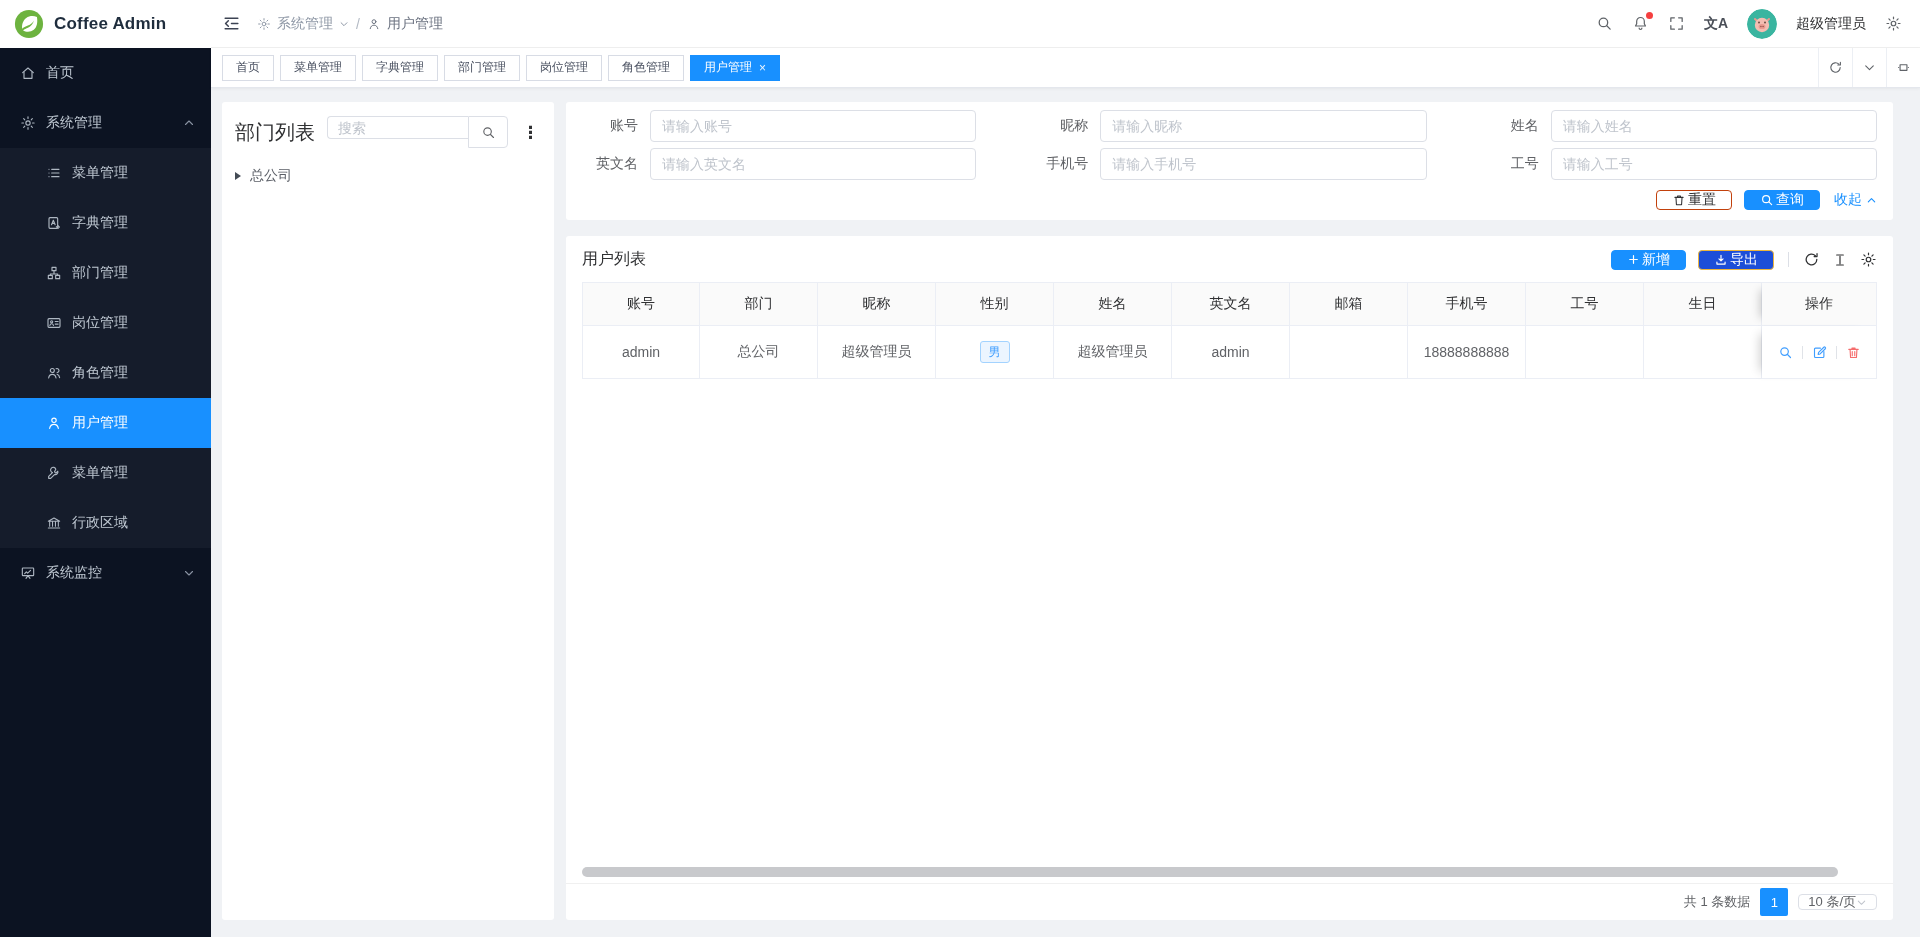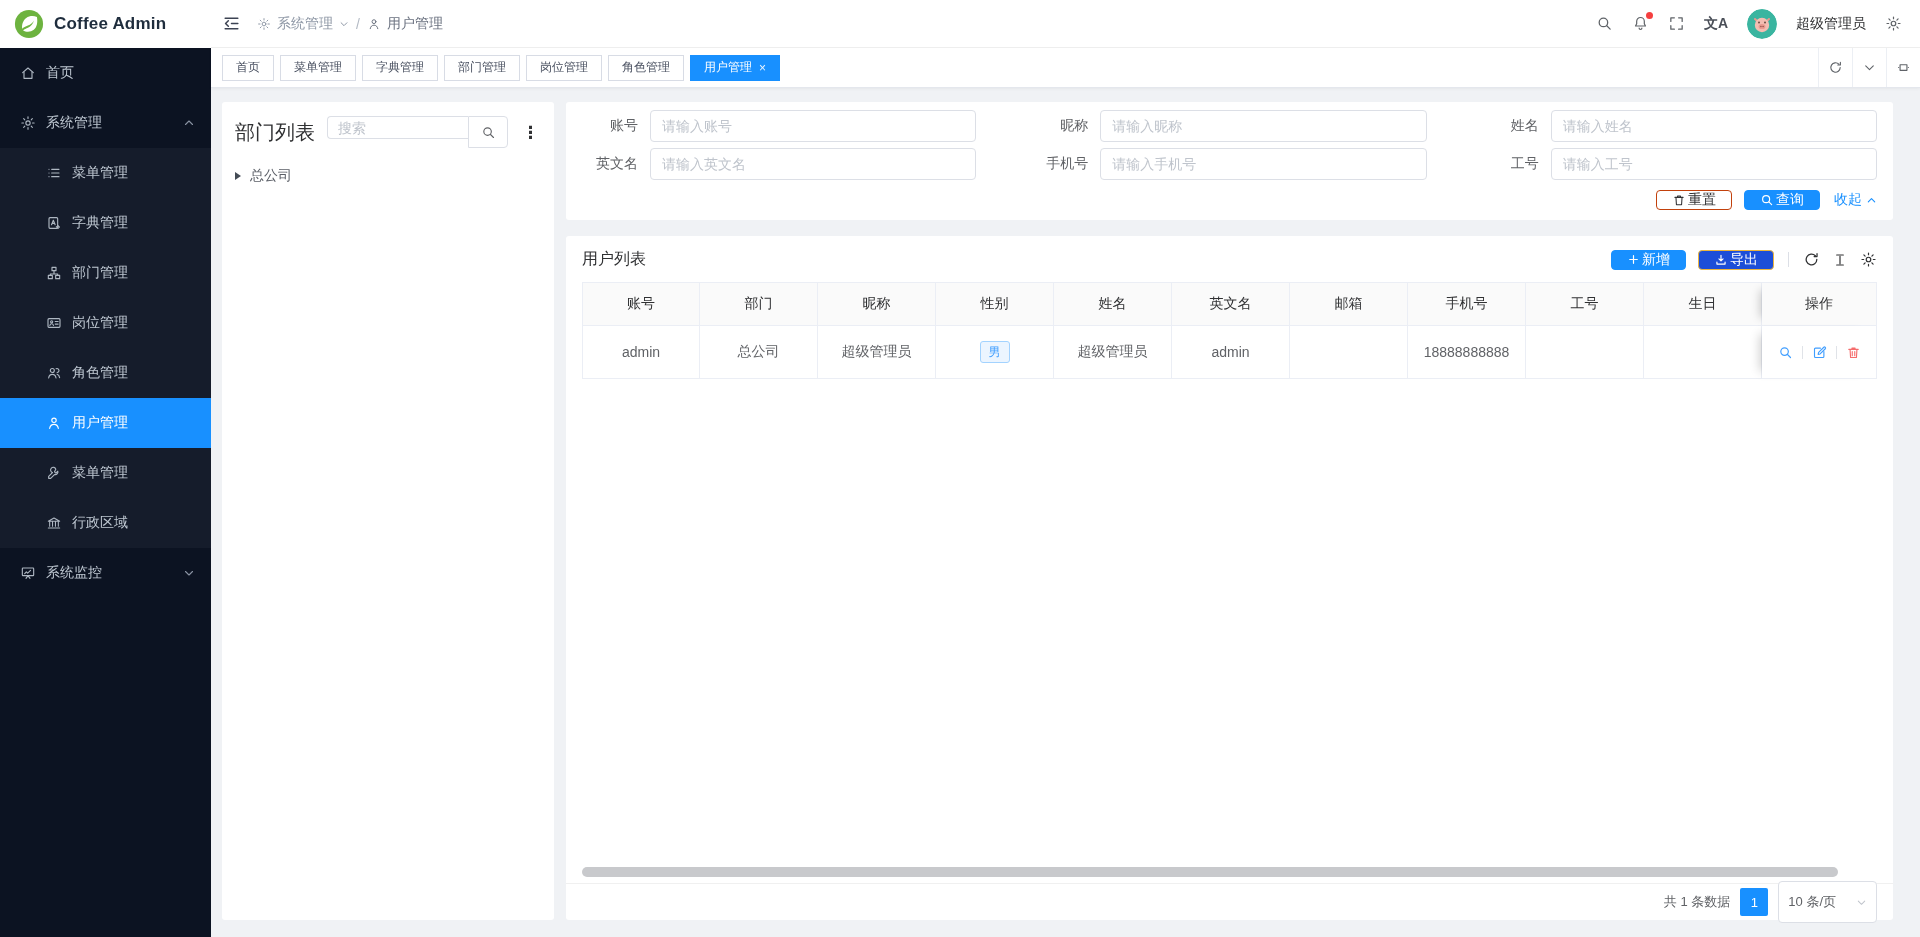--- a/index.html
+++ b/index.html
@@ -89,21 +89,21 @@
   .op-sep { width:1px; height:13px; background:#e0e3e8; }
   .op-blue { color:#409eff; display:flex; cursor:pointer; }
   .op-red { color:#f56c6c; display:flex; cursor:pointer; }
 
   .hscroll { height:10px; margin:0 16px 6px; flex-shrink:0; position:relative; }
   .hscroll-thumb { position:absolute; left:0; top:0; height:10px; width:97%; background:#c8c9cc; border-radius:5px; cursor:pointer; }
 
   .pager { height:37px; border-top:1px solid #f0f0f0; display:flex; align-items:center; justify-content:flex-end; gap:10px; padding:17px 16px; flex-shrink:0; }
   .pg-total { font-size:13px; color:#606266; }
   .pg-page { width:28px; height:28px; background:#1890ff; color:#fff; font-size:13px; border-radius:2px; display:flex; align-items:center; justify-content:center; cursor:pointer; }
-  .pg-size { height:42px; border:1px solid #dcdfe6; border-radius:4px; padding:0 9px; display:flex; align-items:center; gap:20px; font-size:13px; color:#606266; cursor:pointer; background:#fff;justify-content:space-between; }
+  .pg-size { height:16px; border:1px solid #dcdfe6; border-radius:4px; padding:0 9px; display:flex; align-items:center; gap:0; font-size:13px; color:#606266; cursor:pointer; background:#fff;justify-content:space-between; }
   .pg-size .chev { color:#c0c4cc; display:flex; }
 
   .i { display:inline-flex; }
   svg { display:block; }
 </style>
 </head>
 <body>
 
 <div class="app">
 

